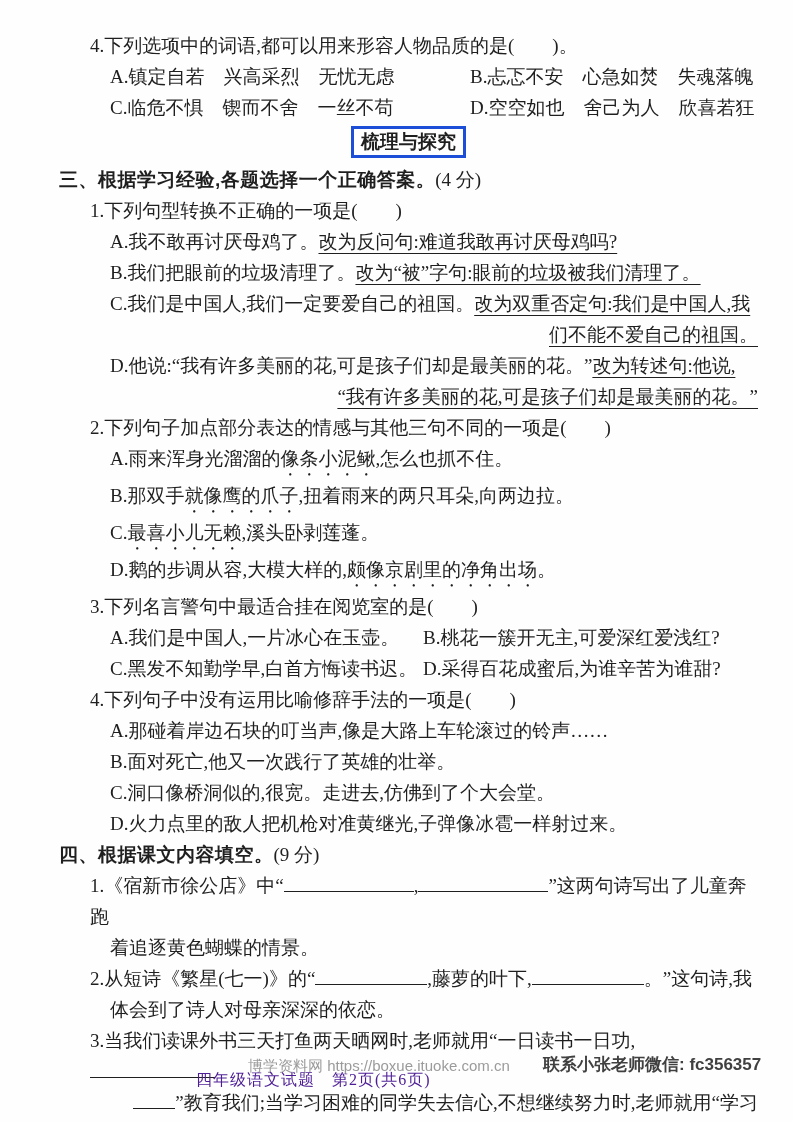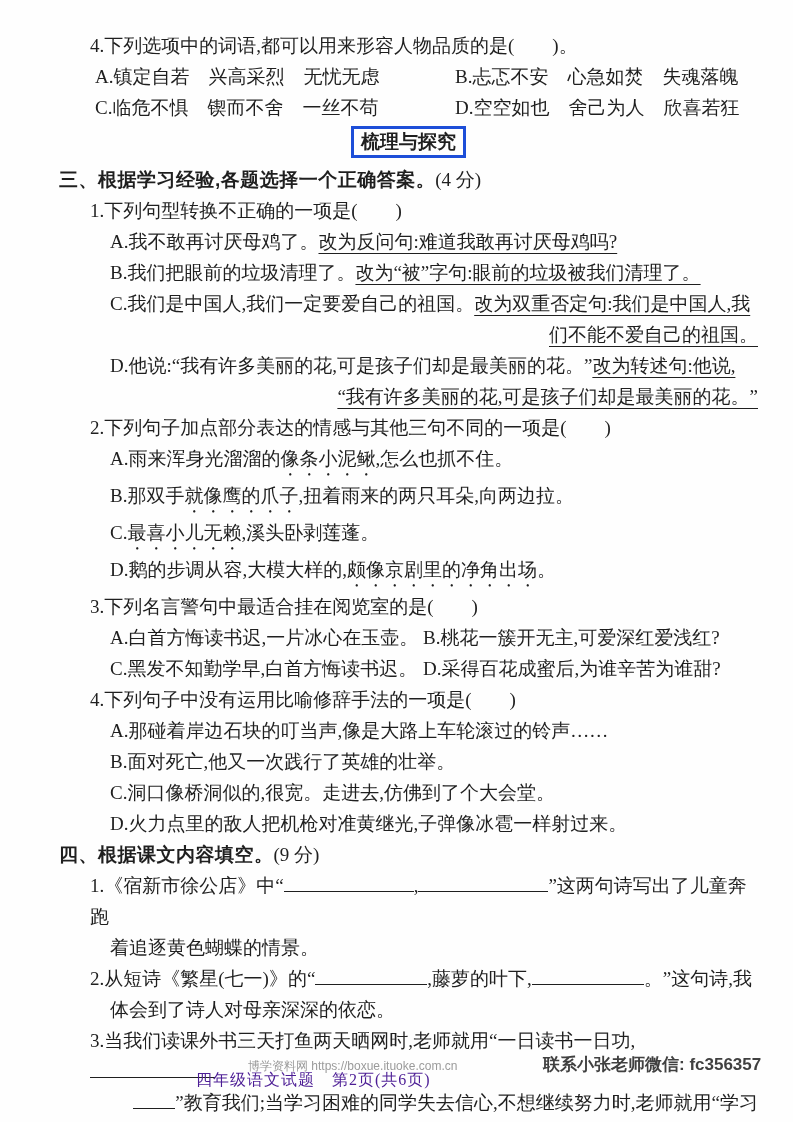--- a/index.html
+++ b/index.html
@@ -12,21 +12,21 @@
     font-family:"Liberation Serif","DejaVu Serif",serif;
     font-size:19px;
     line-height:31px;
     overflow:hidden;
     padding-left:15px;
   }
   .content{padding:30px 50px 0 44px;}
   .lvl1{margin-left:31px;}
   .lvl2{margin-left:51px;}
   .lvl3{margin-left:74px;text-align:right;}
-  .opt-grid{display:grid;grid-template-columns:360px 1fr;margin-left:36px;}
+  .opt-grid{display:grid;grid-template-columns:360px 1fr;margin-left:51px;}
   .opt-grid-narrow{display:grid;grid-template-columns:313px 1fr;margin-left:51px;}
   .sec-title{
     font-family:"Liberation Sans","DejaVu Sans",sans-serif;
     font-weight:bold;
     letter-spacing:.5px;
   }
   .sec-score{
     font-family:"Liberation Serif","DejaVu Serif",serif;
     font-weight:normal;
     letter-spacing:0;
@@ -56,21 +56,21 @@
   }
   .w130{width:130px;}
   .w112{width:112px;}
   .w125{width:125px;}
   .w42{width:42px;}
   .w150{width:150px;}
   .footer-site{
     position:absolute;left:248px;top:1056px;
     color:#9b9b9b;
     font-family:"Liberation Sans","DejaVu Sans",sans-serif;
-    font-size:12px;line-height:20px;
+    font-size:15px;line-height:20px;
   }
   .footer-page{
     position:absolute;left:196px;top:1070px;
     color:#4c1d95;
     font-size:16px;line-height:20px;
     letter-spacing:1px;
   }
   .watermark{
     position:absolute;left:543px;top:1055px;
     color:#404040;
@@ -140,21 +140,21 @@
       <span>C.</span><span class="em">最喜小儿无赖</span><span>,溪头卧剥莲蓬。</span>
     </div>
     <div class="lvl2">
       <span>D.鹅的步调从容,大模大样的,</span><span class="em">颇像京剧里的净角出场</span><span>。</span>
     </div>
 
     <div class="lvl1">
       <span>3.下列名言警句中最适合挂在阅览室的是(　　)</span>
     </div>
     <div class="opt-grid-narrow">
-      <span>A.白首方悔读书迟,一片冰心在玉壶。</span>
+      <span>A.我们是中国人,一片冰心在玉壶。</span>
       <span>B.桃花一簇开无主,可爱深红爱浅红?</span>
     </div>
     <div class="opt-grid-narrow">
       <span>C.黑发不知勤学早,白首方悔读书迟。</span>
       <span>D.采得百花成蜜后,为谁辛苦为谁甜?</span>
     </div>
 
     <div class="lvl1">
       <span>4.下列句子中没有运用比喻修辞手法的一项是(　　)</span>
     </div>

